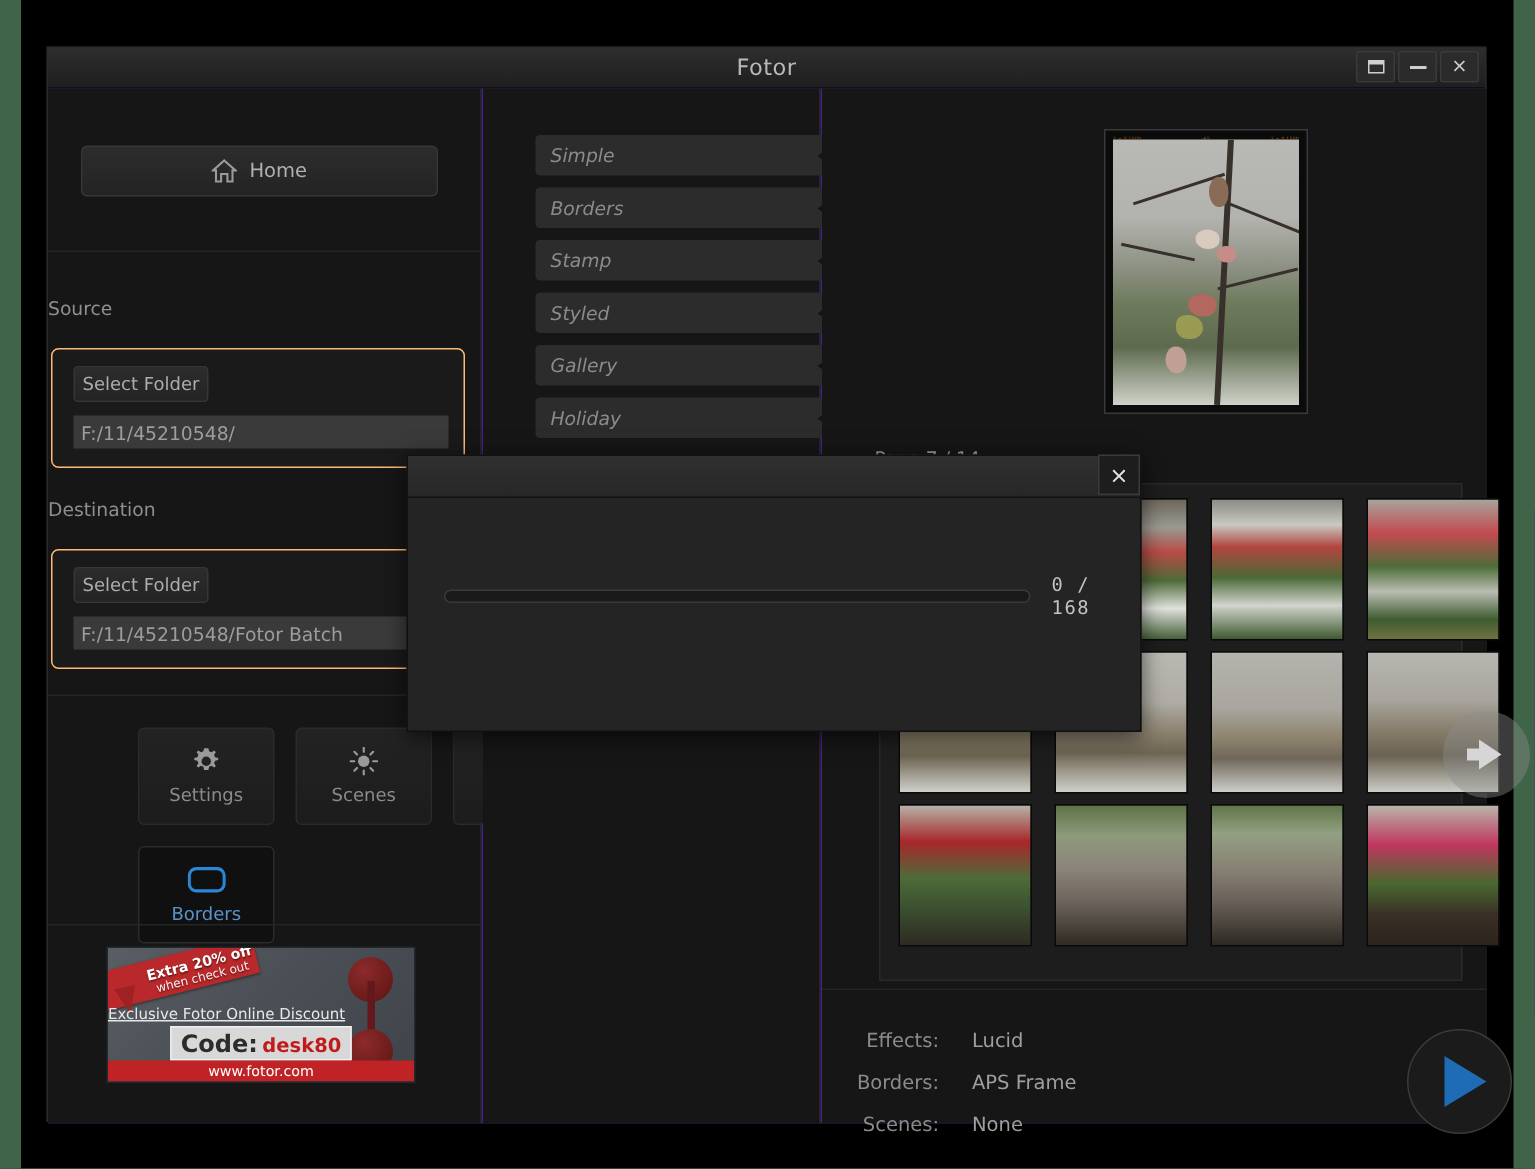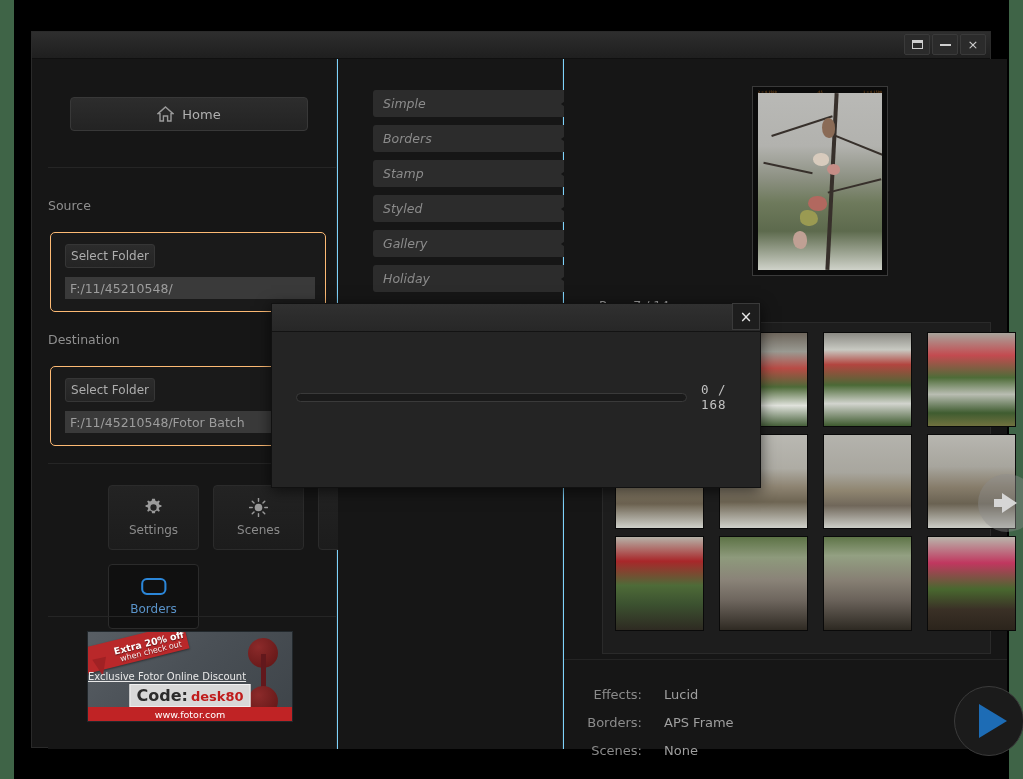--- a/index.html
+++ b/index.html
@@ -68,22 +68,21 @@
   }
   .win-btn .glyph-min {
     width: 11px; height: 0;
     border-bottom: 2px solid #cfcfcf;
   }
 
   
   .body-area {
     position: relative;
     height: 690px;
-    background: #7dd3fc;
-    margin-left: 16px;
+    background: #4c1d95;
   }
 
   
   .left-panel {
     position: absolute;
     left: 0; top: 0;
     width: 289px; height: 690px;
     background: #161616;
     border-right: 1px solid #252525;
     box-sizing: border-box;
@@ -500,20 +499,21 @@
 </style>
 </head>
 <body>
 
 <div id="root">
   <div class="black-surround"></div>
 
   <div class="app-window">
 
     <div class="titlebar">
+      <div class="titlebar-title">Fotor</div>
       <div class="win-btns">
         <div class="win-btn">
           <span class="glyph-restore"></span>
         </div>
         <div class="win-btn">
           <span class="glyph-min"></span>
         </div>
         <div class="win-btn">
           <span>×</span>
         </div>

